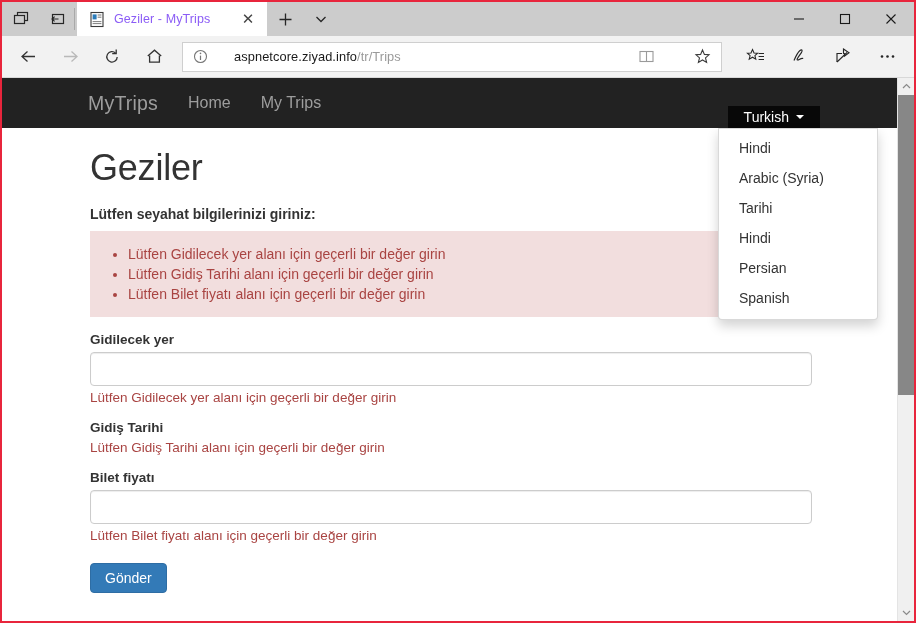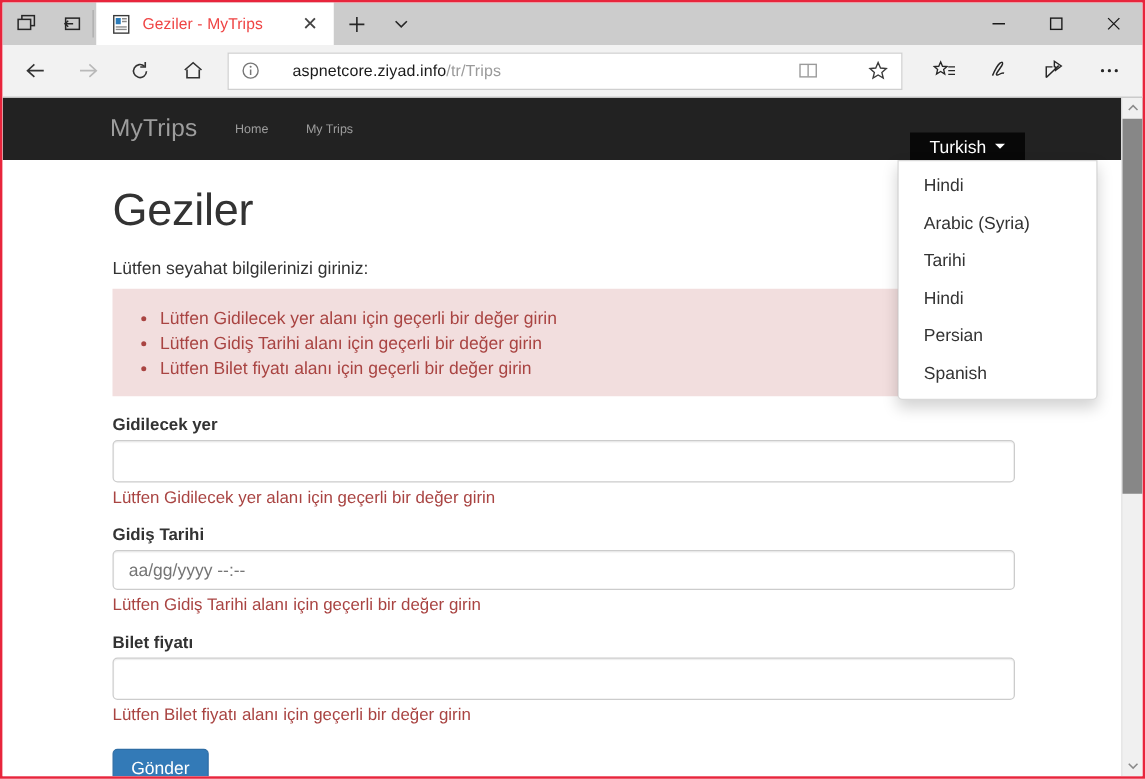--- a/index.html
+++ b/index.html
@@ -58,21 +58,21 @@
     gap: 8px;
     position: relative;
   }
   .tab-favicon {
     width: 17px; height: 17px;
     flex: 0 0 17px;
     position: relative;
   }
   .tab-title {
     font-size: 12.5px;
-    color: #ef4444;
+    color: #8b5cf6;
     white-space: nowrap;
     flex: 1;
     letter-spacing: .1px;
   }
   .tab-close {
     width: 26px; height: 26px;
     display: flex; align-items: center; justify-content: center;
     color: #444;
     font-size: 15px;
   }
@@ -163,21 +163,21 @@
     display: flex; align-items: center;
     padding: 0 15px 0 86px;
     color: #9d9d9d;
     font-size: 19.5px;
     letter-spacing: .2px;
   }
   .nav-link {
     display: flex; align-items: center;
     padding: 0 15px;
     color: #9d9d9d;
-    font-size: 10px;
+    font-size: 16px;
   }
   .nav-right {
     position: absolute;
     right: 94px; top: 0;
     height: 50px;
     display: flex;
   }
   .lang-toggle {
     display: flex; align-items: center;
     padding: 0 16px;
@@ -225,20 +225,21 @@
     font-size: 36px;
     font-weight: normal;
     color: #333333;
     line-height: 1.1;
     letter-spacing: -.2px;
   }
   p.lead-text {
     margin: 18px 0 9px 0;
     font-size: 14px;
     color: #333333;
+    font-weight: bold;
   }
   .alert-danger {
     width: 722px;
     background: #f2dede;
     color: #a94442;
     padding: 13px 15px 13px 0;
     font-size: 14px;
   }
   .alert-danger ul {
     margin: 0;
@@ -498,21 +499,20 @@
       <form>
 
         <div class="form-group">
           <label class="ctrl-label">Gidilecek yer</label>
           <input class="form-control" type="text" value="" style="">
           <span class="field-validation-error">Lütfen Gidilecek yer alanı için geçerli bir değer girin</span>
         </div>
 
         <div class="form-group">
           <label class="ctrl-label">Gidiş Tarihi</label>
-          <input class="form-control datetime" type="text" placeholder="aa/gg/yyyy --:--" style="">
           <span class="field-validation-error">Lütfen Gidiş Tarihi alanı için geçerli bir değer girin</span>
         </div>
 
         <div class="form-group">
           <label class="ctrl-label">Bilet fiyatı</label>
           <input class="form-control" type="text" value="" style="">
           <span class="field-validation-error">Lütfen Bilet fiyatı alanı için geçerli bir değer girin</span>
         </div>
 
         <button type="submit" class="btn-primary">Gönder</button>

